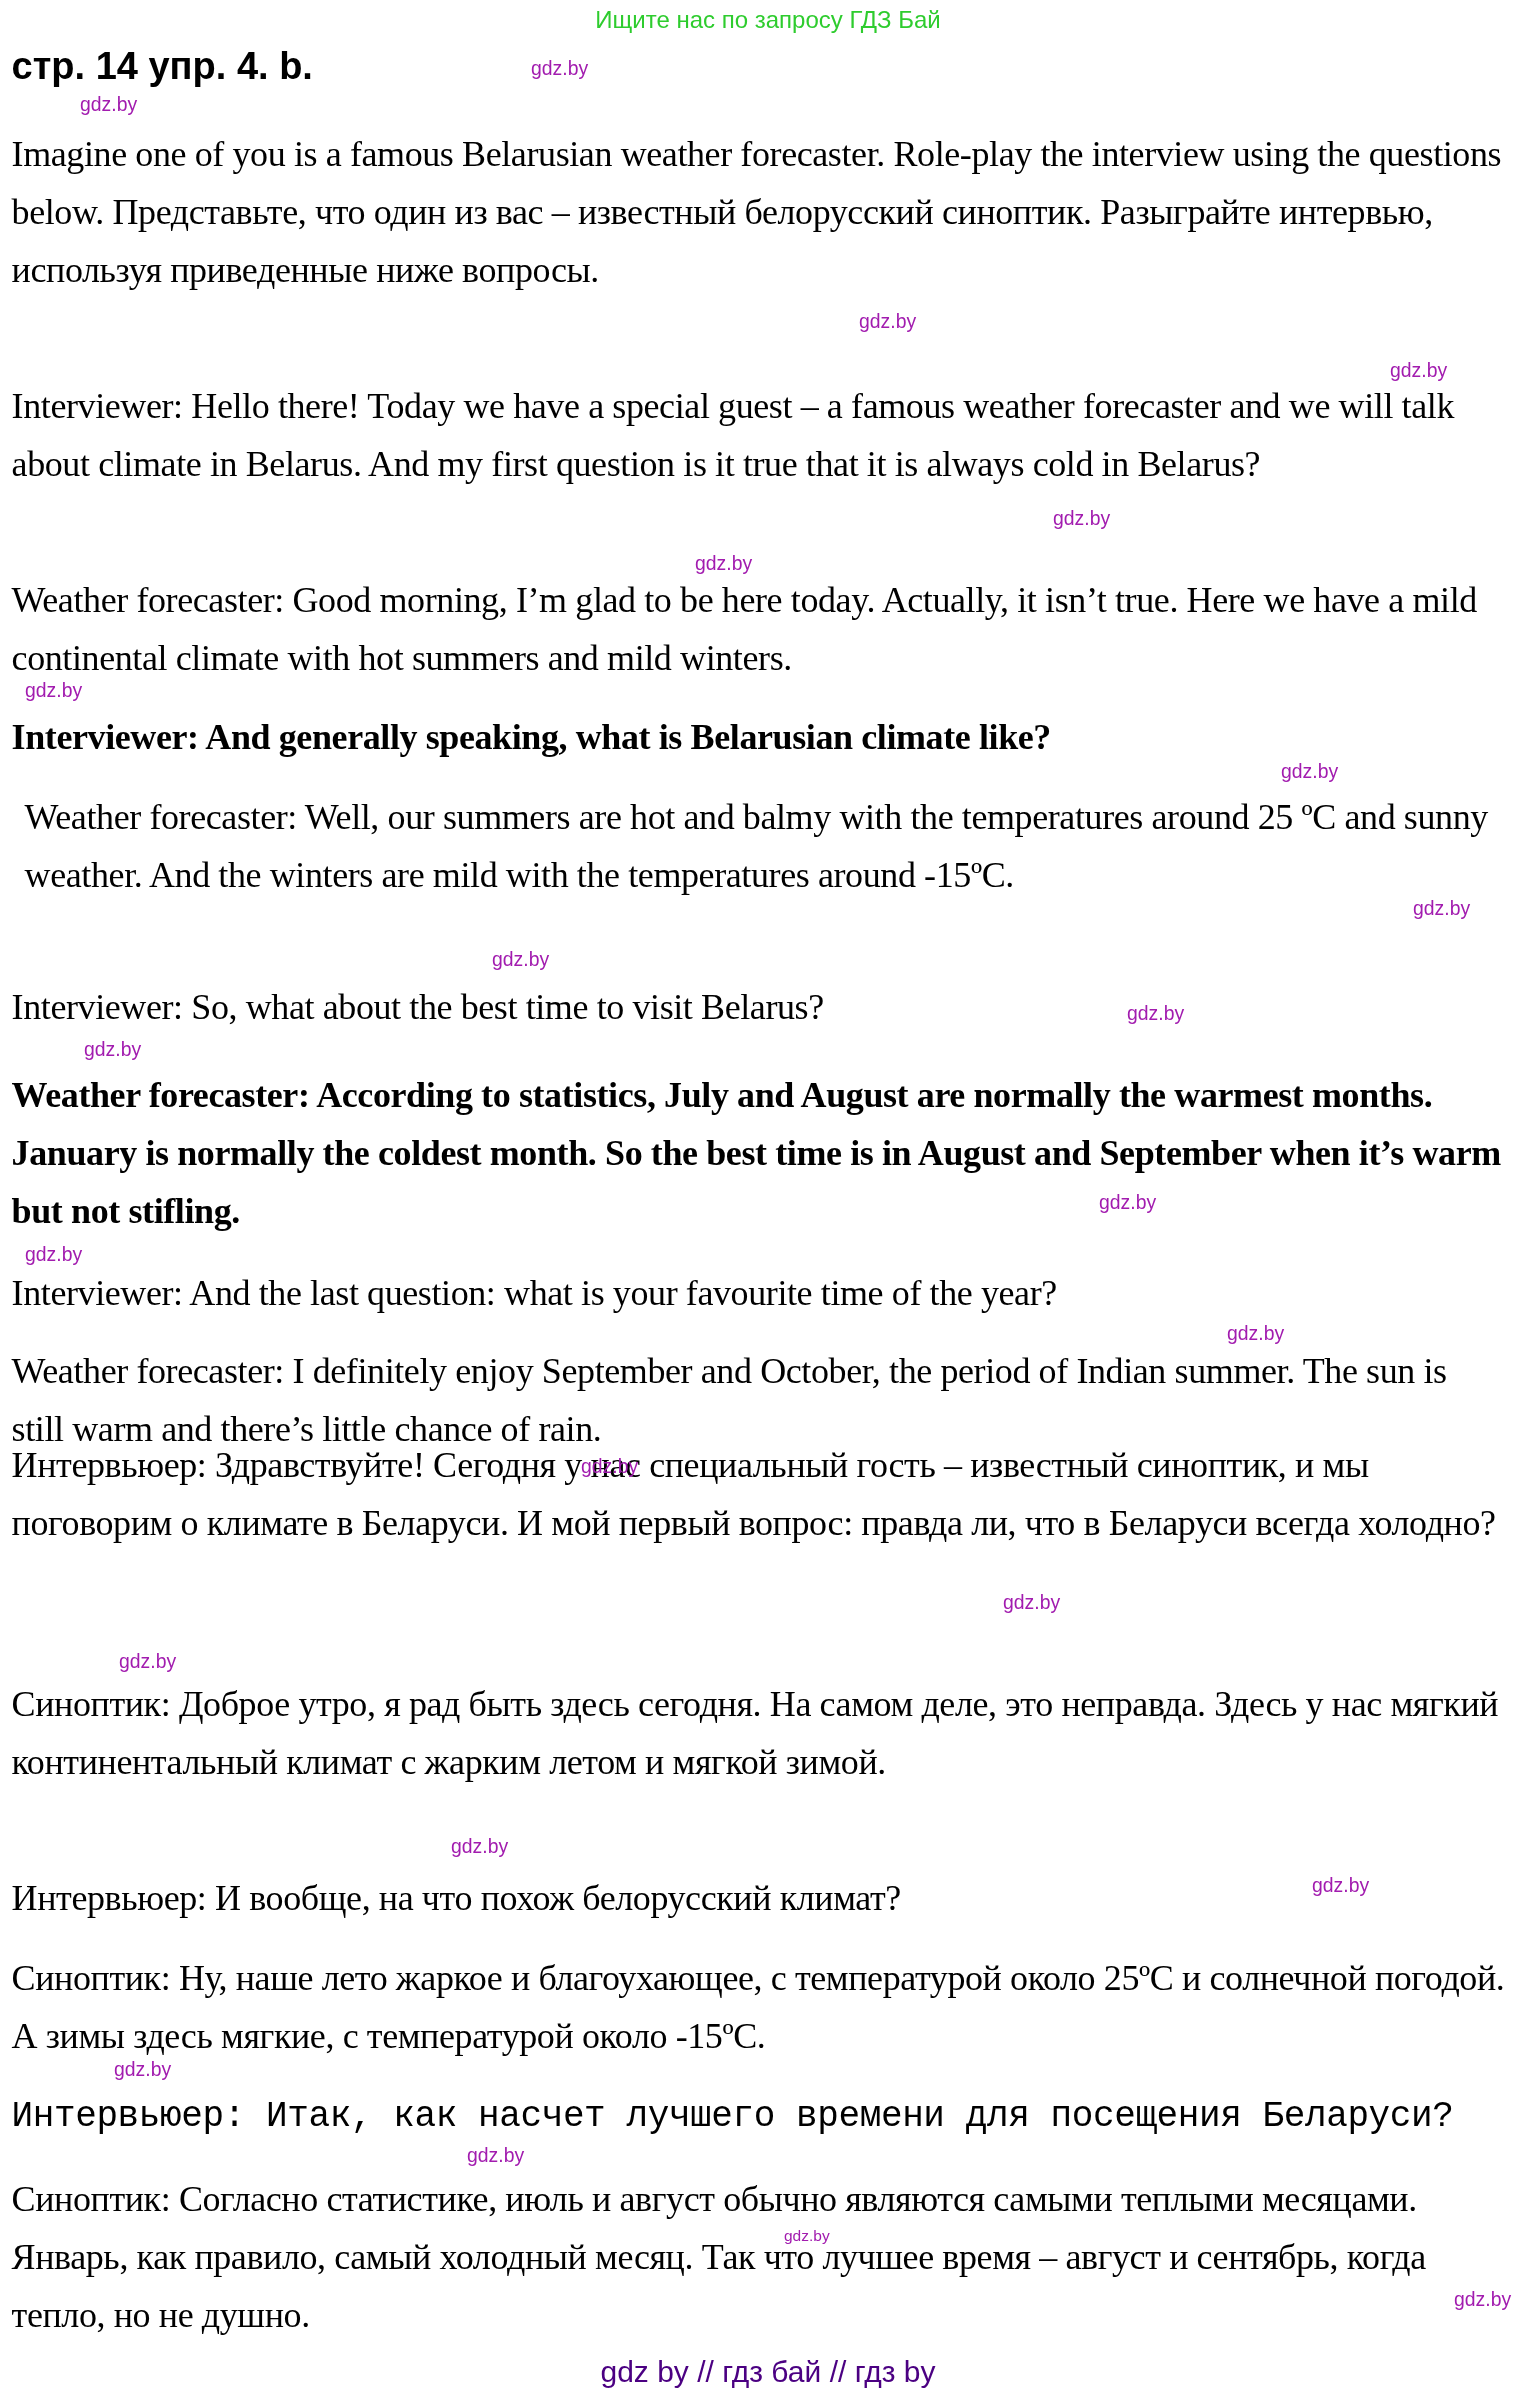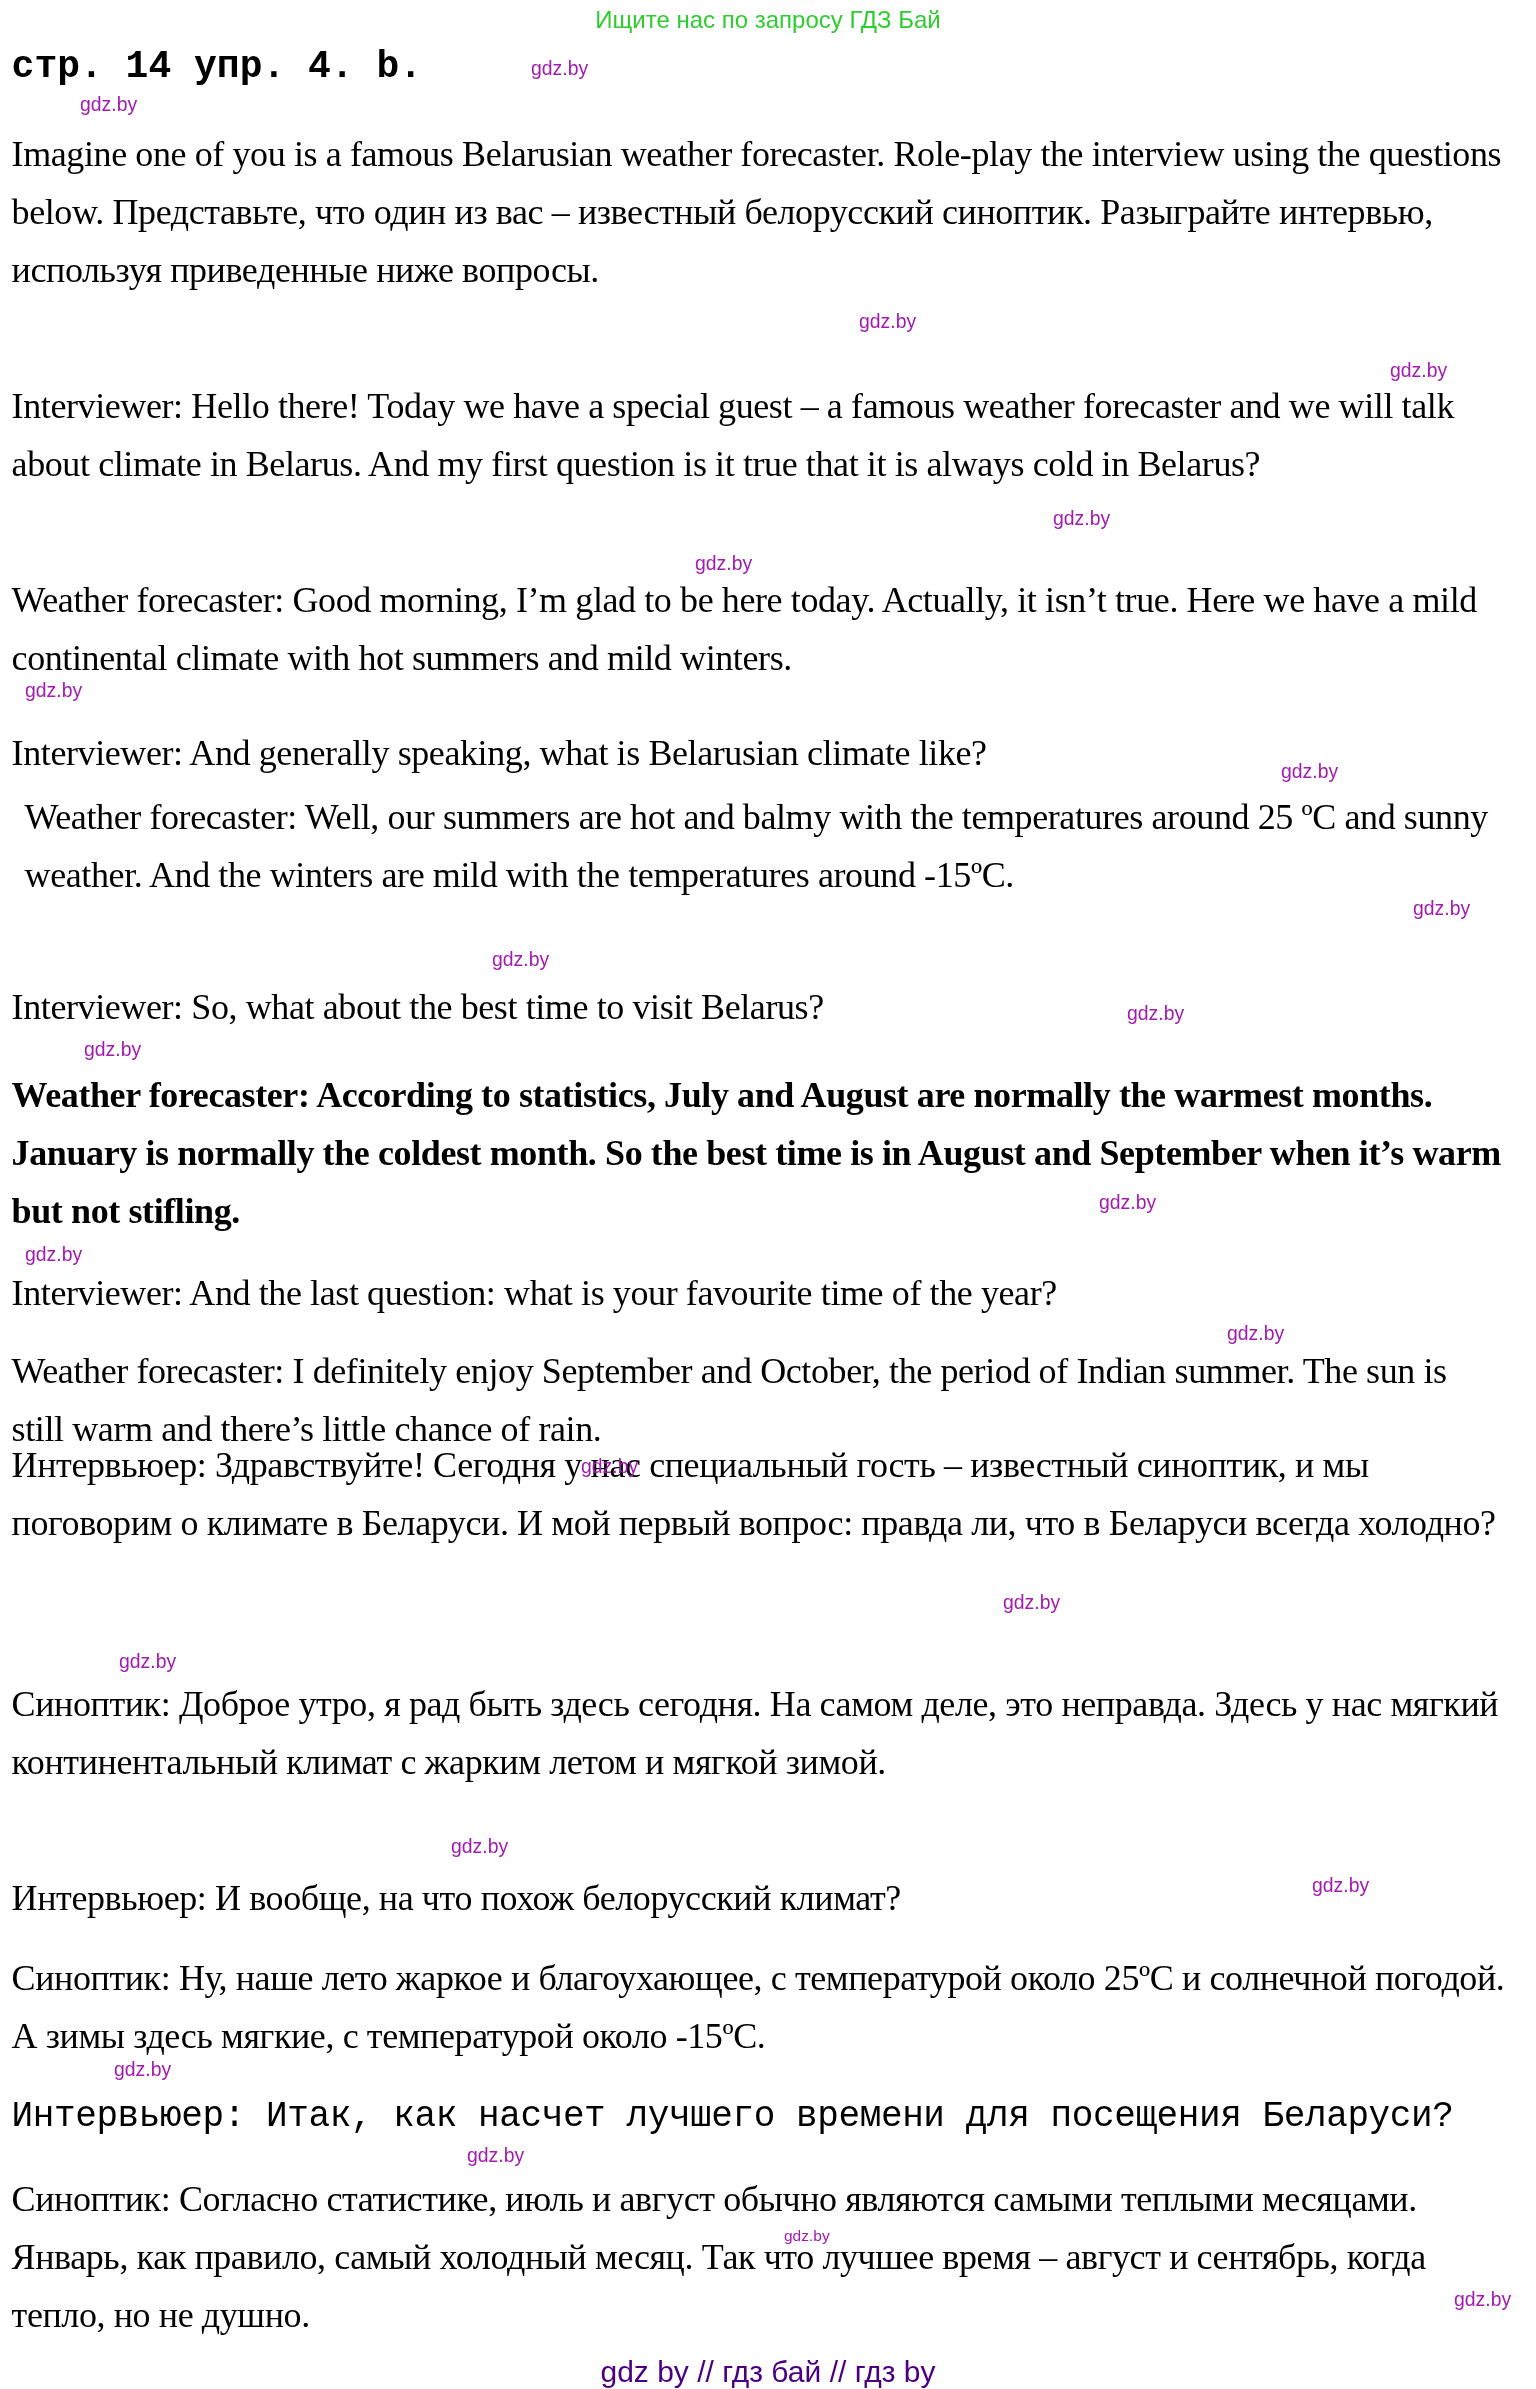--- a/index.html
+++ b/index.html
@@ -15,21 +15,21 @@
     top: 6.2px; left: 0; width: 100%;
     text-align: center;
     font-family: "Liberation Sans", sans-serif;
     font-size: 24px;
     color: #2ECC2E;
   }
   .doc-title {
     position: absolute;
     top: 45px; left: 11.6px;
     margin: 0;
-    font-family: Liberation Mono, monospace;
+    font-family: Liberation Sans, sans-serif;
     font-weight: bold;
     font-size: 38px;
     color: #000000;
   }
   .para {
     position: absolute;
     left: 11.6px;
     width: 1494px;
     margin: 0;
     font-family: "Liberation Serif", serif;
@@ -60,21 +60,21 @@
 
 <div class="page">
   <div class="green-header">Ищите нас по запросу ГДЗ Бай</div>
 
   <h1 class="doc-title">стр. 14 упр. 4. b.</h1>
 
   <div id="paragraphs">
       <p class="para" style="top: 125px;">Imagine one of you is a famous Belarusian weather forecaster. Role-play the interview using the questions below. Представьте, что один из вас – известный белорусский синоптик. Разыграйте интервью, используя приведенные ниже вопросы.</p>
       <p class="para" style="top: 377px;">Interviewer: Hello there! Today we have a special guest – a famous weather forecaster and we will talk about climate in Belarus. And my first question is it true that it is always cold in Belarus?</p>
       <p class="para" style="top: 571px;">Weather forecaster: Good morning, I’m glad to be here today. Actually, it isn’t true. Here we have a mild continental climate with hot summers and mild winters.</p>
-      <p class="para" style="top: 724px;">Interviewer: And generally speaking, what is Belarusian climate like?</p>
+      <p class="para" style="top: 708px; font-weight: bold;">Interviewer: And generally speaking, what is Belarusian climate like?</p>
       <p class="para" style="top: 788px; margin-left: 13px;">Weather forecaster: Well, our summers are hot and balmy with the temperatures around 25 ºC and sunny weather. And the winters are mild with the temperatures around -15ºC.</p>
       <p class="para" style="top: 978px;">Interviewer: So, what about the best time to visit Belarus?</p>
       <p class="para" style="top: 1066px; font-weight: bold;">Weather forecaster: According to statistics, July and August are normally the warmest months. January is normally the coldest month. So the best time is in August and September when it’s warm but not stifling.</p>
       <p class="para" style="top: 1264px;">Interviewer: And the last question: what is your favourite time of the year?</p>
       <p class="para" style="top: 1342px;">Weather forecaster: I definitely enjoy September and October, the period of Indian summer. The sun is still warm and there’s little chance of rain.</p>
       <p class="para" style="top: 1436px;">Интервьюер: Здравствуйте! Сегодня у нас специальный гость – известный синоптик, и мы поговорим о климате в Беларуси. И мой первый вопрос: правда ли, что в Беларуси всегда холодно?</p>
       <p class="para" style="top: 1675px;">Синоптик: Доброе утро, я рад быть здесь сегодня. На самом деле, это неправда. Здесь у нас мягкий континентальный климат с жарким летом и мягкой зимой.</p>
       <p class="para" style="top: 1869px;">Интервьюер: И вообще, на что похож белорусский климат?</p>
       <p class="para" style="top: 1949px;">Синоптик: Ну, наше лето жаркое и благоухающее, с температурой около 25ºC и солнечной погодой. А зимы здесь мягкие, с температурой около -15ºC.</p>
       <p class="para" style="top: 2088px; font-family: Liberation Mono, monospace;">Интервьюер: Итак, как насчет лучшего времени для посещения Беларуси?</p>

